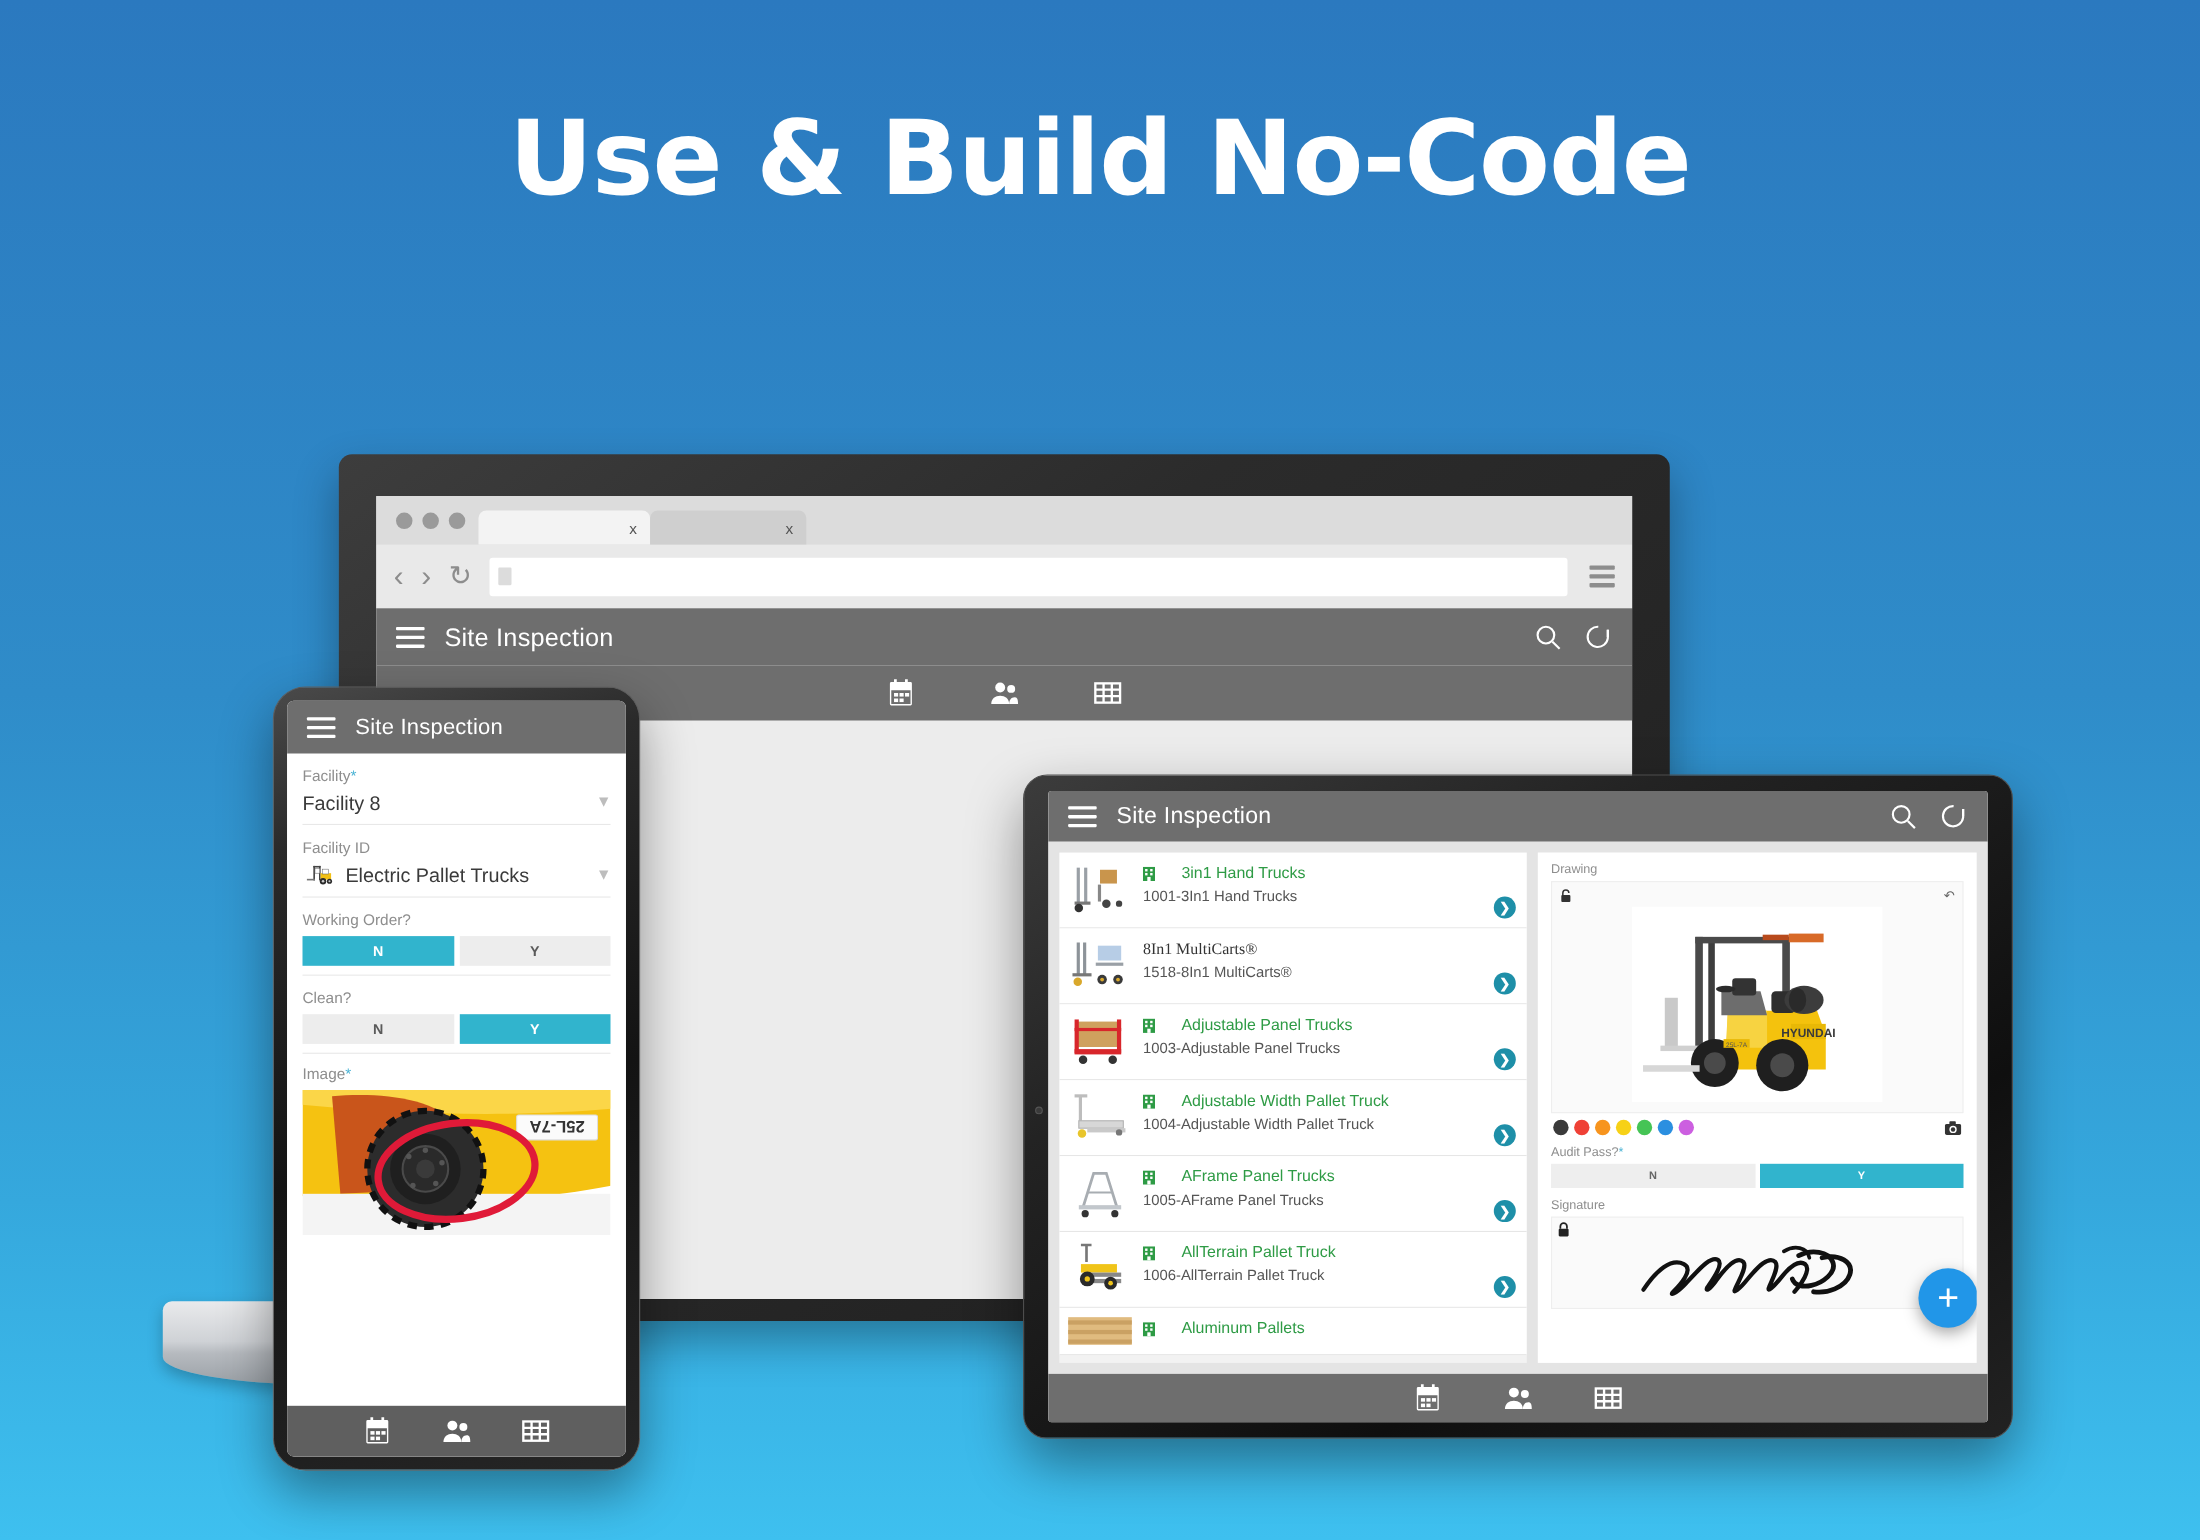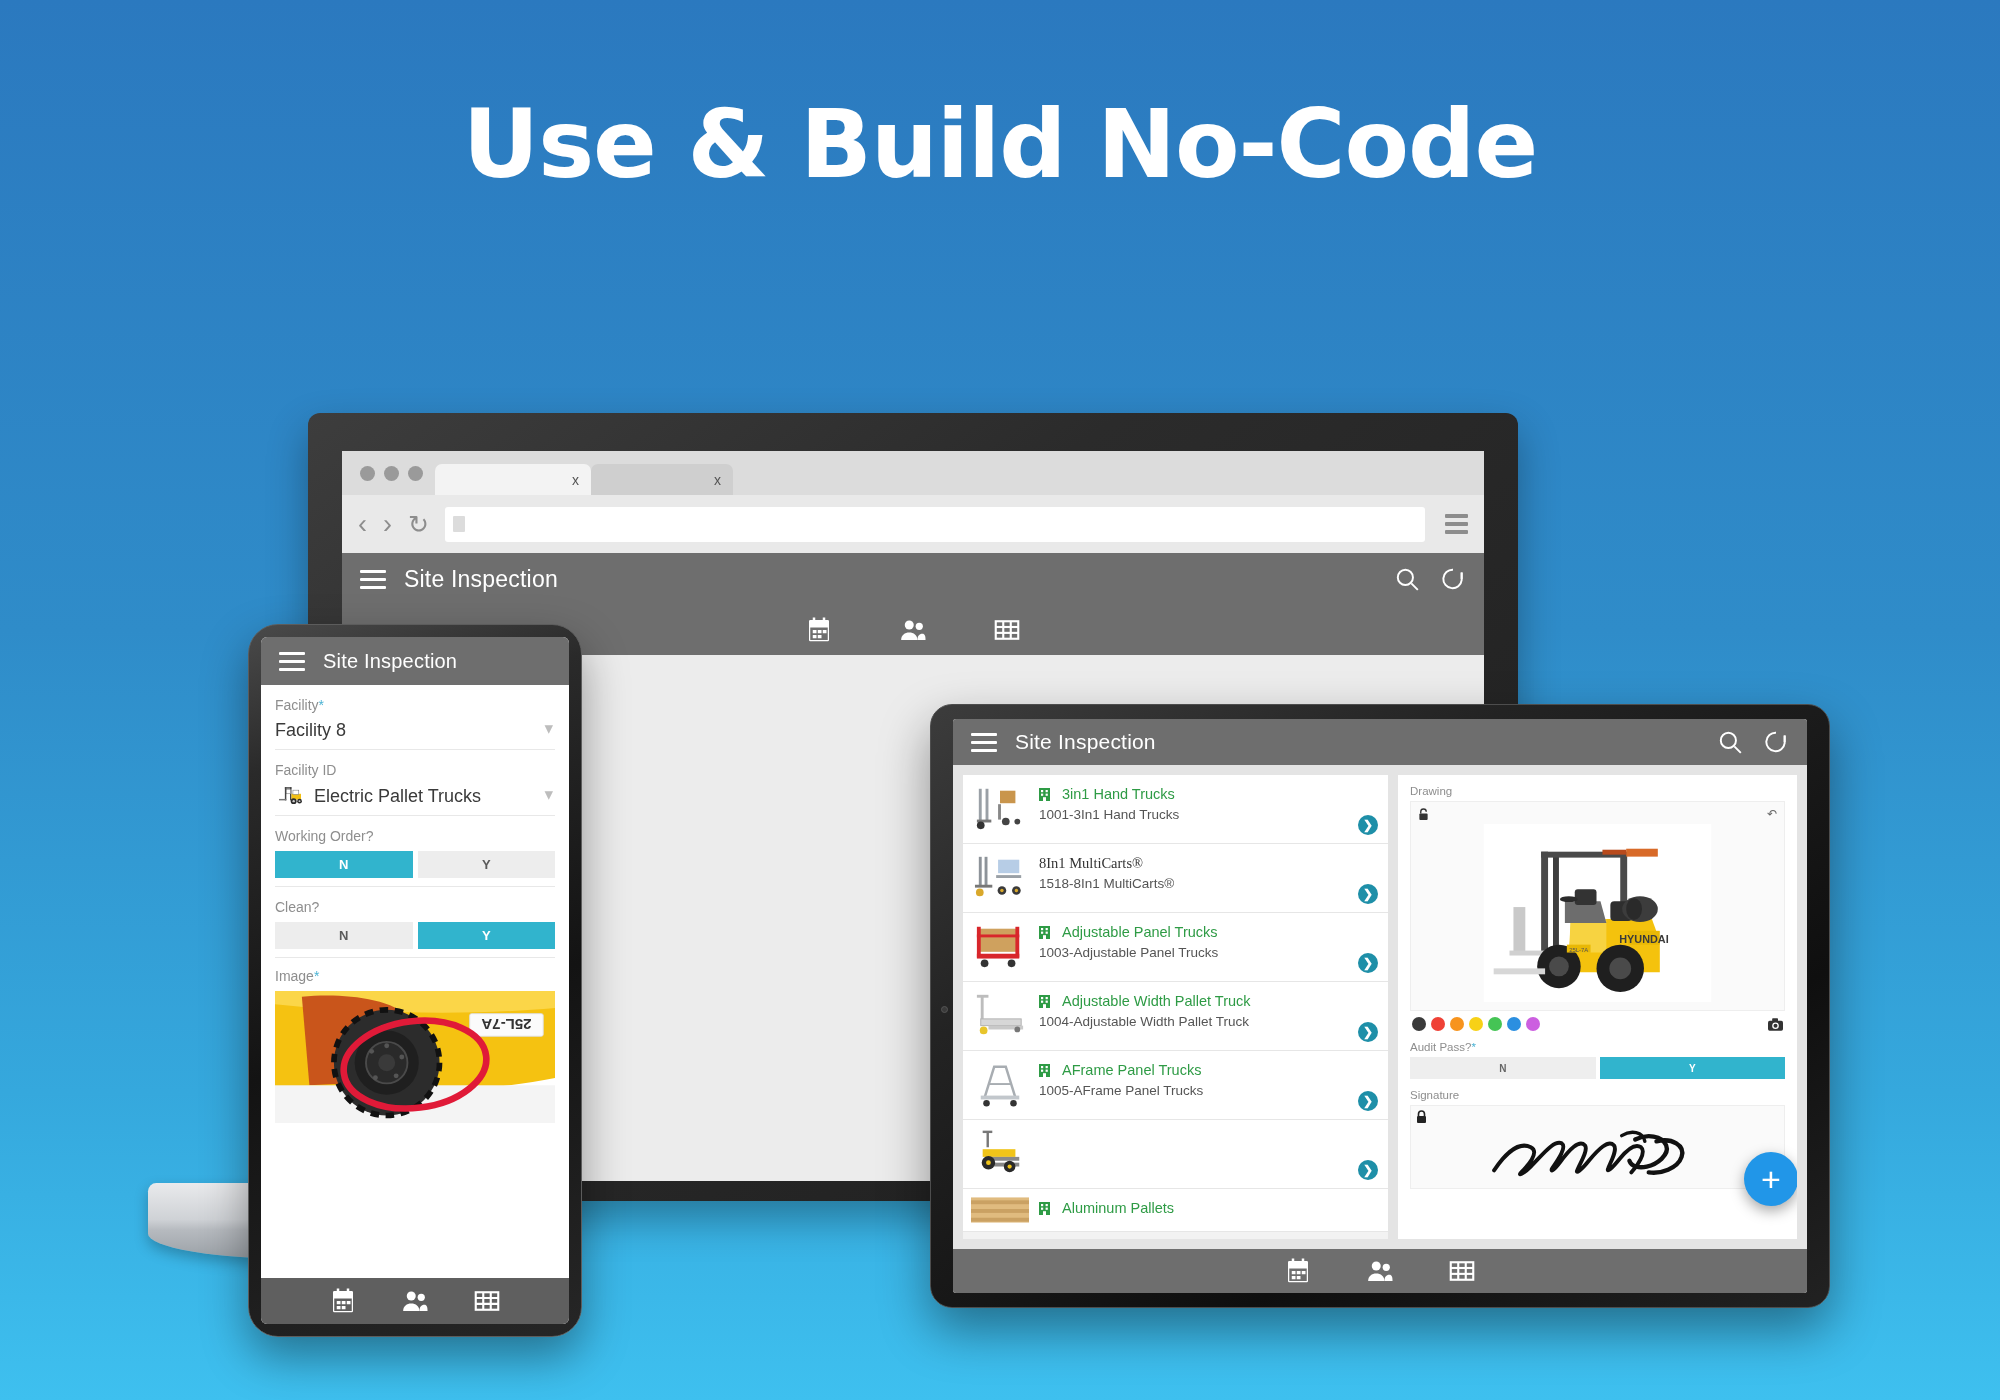--- a/index.html
+++ b/index.html
@@ -99,21 +99,21 @@
   }
   .tablet-screen { width:100%; height:100%; background:#ececec; border-radius:3px; overflow:hidden; display:flex; flex-direction:column; }
   .tablet .appbar { height:46px; }
   .tablet .apptitle { font-size:21px; }
   .tcam { position:absolute; left:10px; top:50%; width:7px; height:7px; border-radius:50%; background:#3a3a3a; border:1px solid #555; }
   .tbody { flex:1; display:flex; gap:10px; padding:10px; background:#e4e4e4; overflow:hidden; }
   .tlist { flex:1.02; background:#f2f2f2; overflow:hidden; }
   .litem { display:flex; background:#fff; border-bottom:1px solid #e6e6e6; padding:8px 10px 8px 8px; position:relative; min-height:69px; }
   .lthumb { width:58px; height:52px; flex:0 0 58px; margin-right:10px; }
   .ltext { flex:1; padding-top:2px; }
-  .ltitle { font-size:14.5px; color:#2e9b45; display:flex; align-items:center; gap:12px; line-height:1.25; }
+  .ltitle { font-size:14.5px; color:#2e9b45; display:flex; align-items:center; gap:24px; line-height:1.25; }
   .ltitle.plain { color:#333;font-family:Liberation Serif, serif; }
   .lsub { font-size:13.5px; color:#555; margin-top:4px; }
   .bico { width:11px; height:13px; flex:0 0 11px; }
   .arrow { position:absolute; right:10px; bottom:8px; width:20px; height:20px; border-radius:50%; background:#1e8fa8; color:#fff; font-size:12px; display:flex; align-items:center; justify-content:center; font-weight:700; }
   .tdetail { flex:.9; background:#fff; padding:10px 12px; overflow:hidden; }
   .dlabel { font-size:11.5px; color:#8e8e8e; margin-bottom:4px; }
   .dlabel .req { color:#4bb3d4; }
   .drawbox { border:1px solid #eee; background:#fafafa; position:relative; padding:4px; }
   .drawhdr { display:flex; justify-content:space-between; align-items:center; padding:1px 3px 3px; }
   .swatches { display:flex; gap:5px; align-items:center; padding:6px 2px 2px; }
@@ -584,20 +584,34 @@
               <rect x="16" y="4" width="2.5" height="16" fill="#777"></rect>
               <path d="M12 4 h10" stroke="#777" stroke-width="2.5"></path>
               <rect x="12" y="22" width="34" height="8" fill="#f0c419"></rect>
               <rect x="20" y="30" width="30" height="4" fill="#888"></rect>
               <rect x="20" y="36" width="30" height="4" fill="#888"></rect>
               <circle cx="18" cy="36" r="7" fill="#2a2a2a"></circle>
               <circle cx="40" cy="40" r="6" fill="#2a2a2a"></circle>
               <circle cx="18" cy="36" r="2.5" fill="#f0c419"></circle>
               <circle cx="40" cy="40" r="2.2" fill="#f0c419"></circle>
             </svg>
+          <div class="ltext">
+            <div class="ltitle">
+              <svg class="bico" viewBox="0 0 11 13">
+                  <rect width="11" height="13" fill="#2e9b45"></rect>
+                  <rect x="2" y="2" width="2.2" height="2.2" fill="#fff"></rect>
+                  <rect x="6.6" y="2" width="2.2" height="2.2" fill="#fff"></rect>
+                  <rect x="2" y="5.6" width="2.2" height="2.2" fill="#fff"></rect>
+                  <rect x="6.6" y="5.6" width="2.2" height="2.2" fill="#fff"></rect>
+                  <rect x="4" y="9.2" width="3" height="3.8" fill="#fff"></rect>
+                </svg>
+              <span>AllTerrain Pallet Truck</span>
+            </div>
+            <div class="lsub">1006-AllTerrain Pallet Truck</div>
+          </div>
           <div class="arrow">❯</div>
         </div>
 
         <div class="litem" style="min-height:30px;">
           <svg class="lthumb" style="height:26px;" viewBox="0 0 60 26">
               <rect width="60" height="26" fill="#e0bb7f"></rect>
               <rect y="3" width="60" height="4" fill="#caa163"></rect>
               <rect y="12" width="60" height="4" fill="#caa163"></rect>
               <rect y="21" width="60" height="4" fill="#caa163"></rect>
             </svg>

